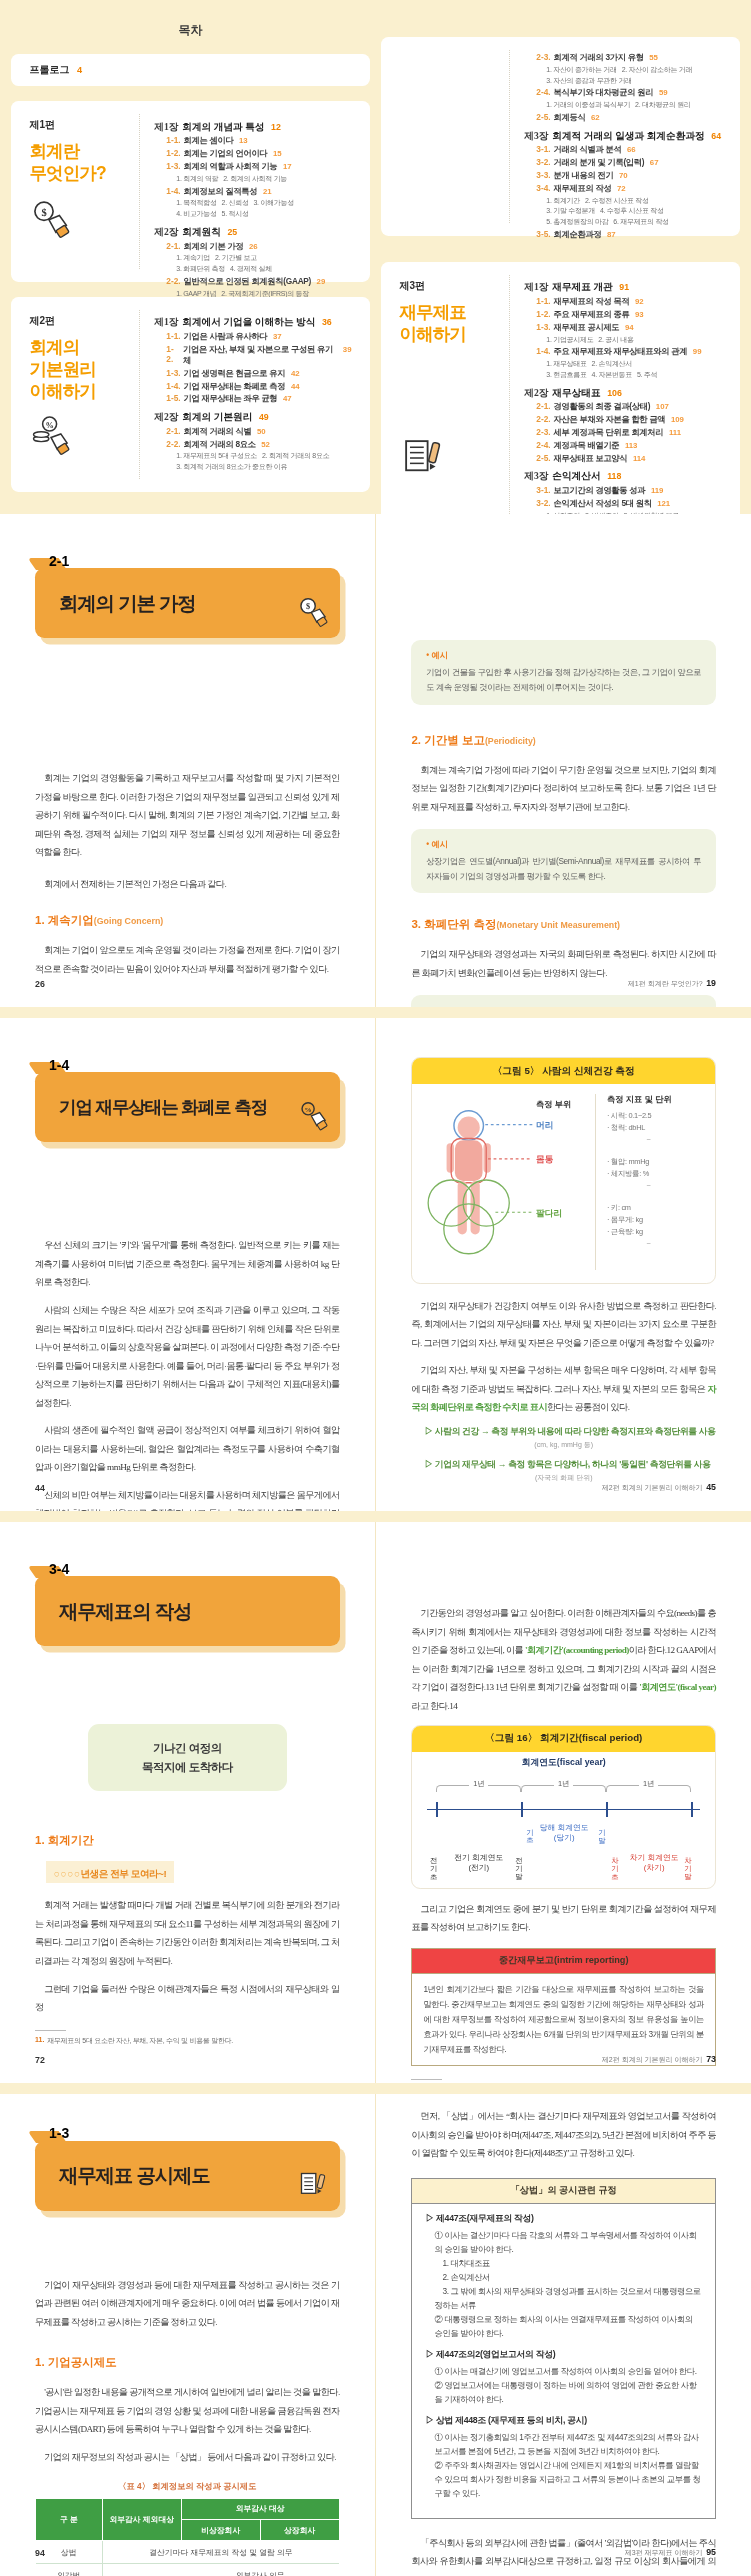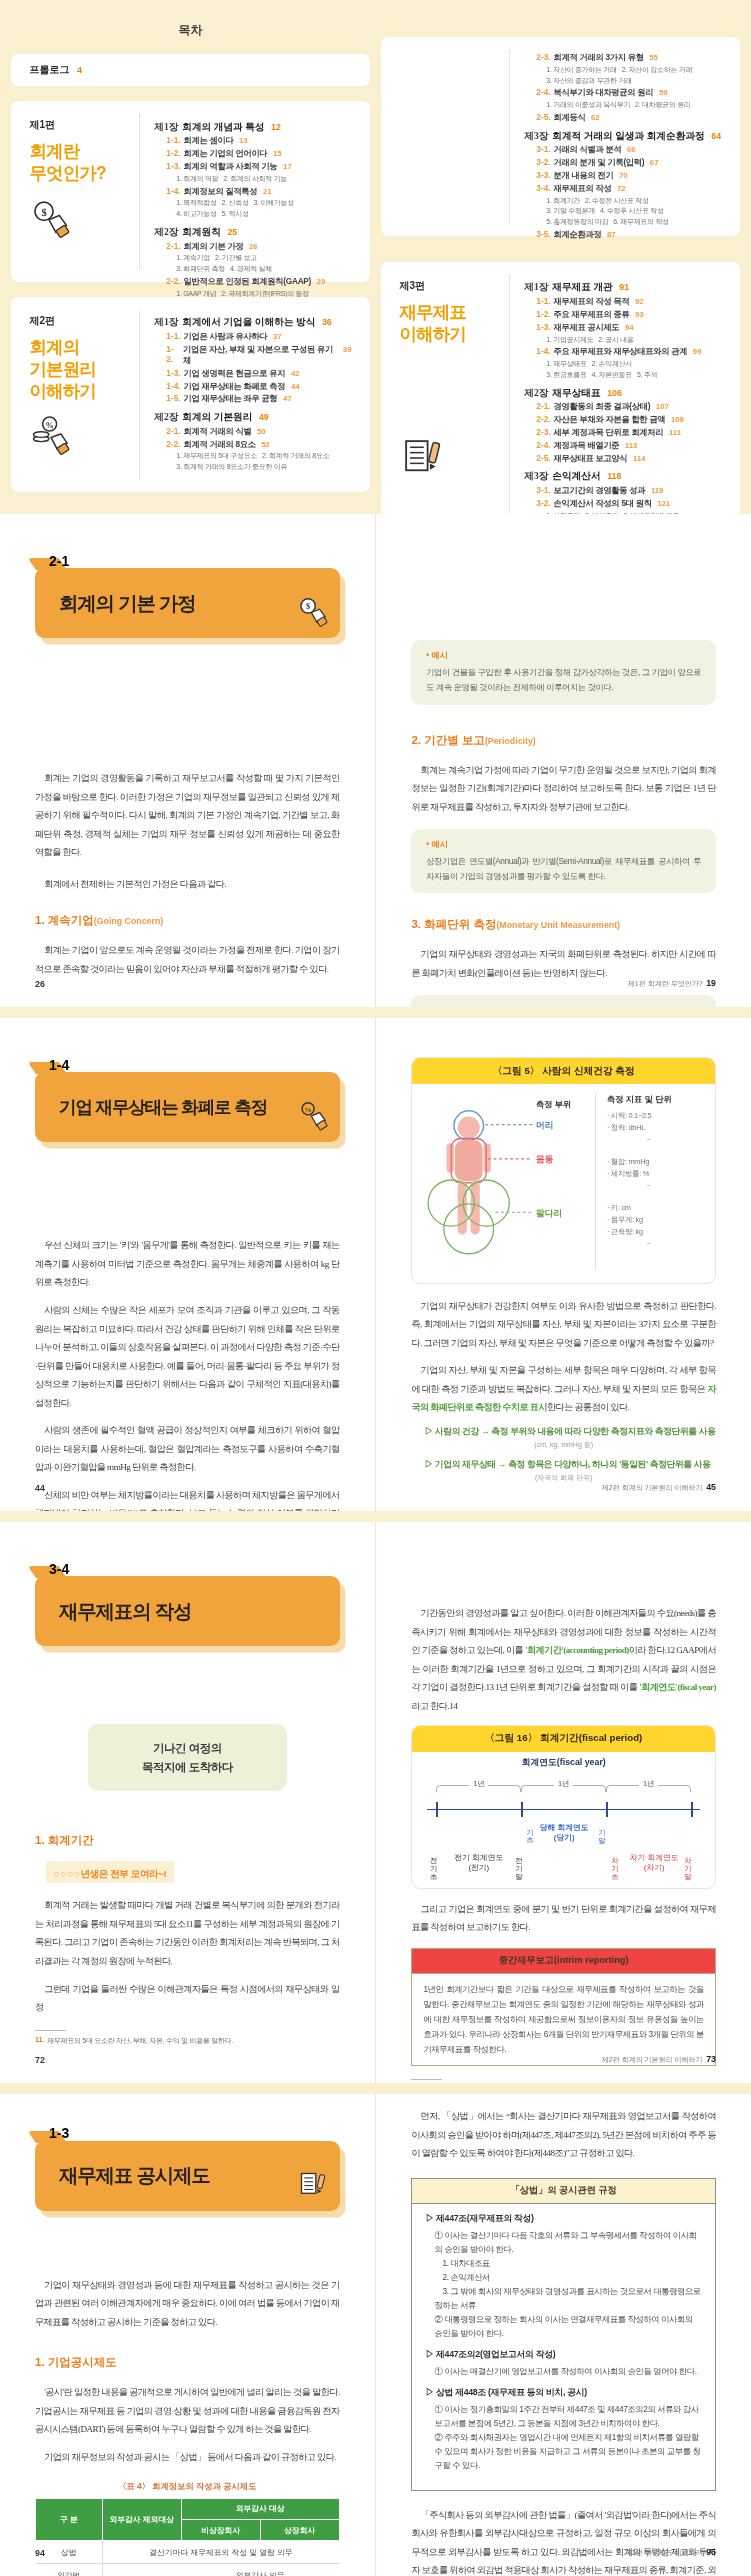--- a/index.html
+++ b/index.html
@@ -611,21 +611,21 @@
             <div class="tl-brace" style="left:179px;width:85px"></div>
             <div class="tl-seg" style="left:9.2px;width:85px"><span>1년</span></div>
             <div class="tl-seg" style="left:94px;width:85px"><span>1년</span></div>
             <div class="tl-seg" style="left:179px;width:85px"><span>1년</span></div>
             <div class="tl-axis"></div>
             <div class="tl-tick" style="left:9.2px"></div>
             <div class="tl-tick" style="left:94px"></div>
             <div class="tl-tick" style="left:179px"></div>
             <div class="tl-tick" style="left:264px"></div>
             <div class="v blue" style="left:98px;top:66px">기초</div>
-            <div class="tl-lab blue" style="left:103px;width:68px;top:66px;font-weight:bold"><span>당해 회계연도</span><br><span>(당기)</span></div>
+            <div class="tl-lab blue" style="left:103px;width:68px;top:66px;font-weight:normal"><span>당해 회계연도</span><br><span>(당기)</span></div>
             <div class="v blue" style="left:170px;top:66px">기말</div>
             <div class="v blk" style="left:1.8px;top:94px">전기초</div>
             <div class="tl-lab blk" style="left:16.6px;width:70px;top:96px"><span>전기 회계연도</span><br><span>(전기)</span></div>
             <div class="v blk" style="left:87px;top:94px">전기말</div>
             <div class="v red" style="left:183px;top:94px">차기초</div>
             <div class="tl-lab red" style="left:194px;width:66px;top:96px"><span>차기 회계연도</span><br><span>(차기)</span></div>
             <div class="v red" style="left:256px;top:94px">차기말</div>
           </div>
         </div>
         <p class="para" style="margin-top:11px">그리고 기업은 회계연도 중에 분기 및 반기 단위로 회계기간을 설정하여 재무제표를 작성하여 보고하기도 한다.</p>
@@ -701,20 +701,21 @@
               <div class="law-h">▷ 제447조(재무제표의 작성)</div>
               <div class="law-line">① 이사는 결산기마다 다음 각호의 서류와 그 부속명세서를 작성하여 이사회의 승인을 받아야 한다.</div>
               <div class="law-line"> 1. 대차대조표</div>
               <div class="law-line"> 2. 손익계산서</div>
               <div class="law-line"> 3. 그 밖에 회사의 재무상태와 경영성과를 표시하는 것으로서 대통령령으로 정하는 서류</div>
               <div class="law-line">② 대통령령으로 정하는 회사의 이사는 연결재무제표를 작성하여 이사회의 승인을 받아야 한다.</div>
             </div>
             <div class="law-item">
               <div class="law-h">▷ 제447조의2(영업보고서의 작성)</div>
               <div class="law-line">① 이사는 매결산기에 영업보고서를 작성하여 이사회의 승인을 얻어야 한다.</div>
+              <div class="law-line">② 영업보고서에는 대통령령이 정하는 바에 의하여 영업에 관한 중요한 사항을 기재하여야 한다.</div>
             </div>
             <div class="law-item">
               <div class="law-h">▷ 상법 제448조 (재무제표 등의 비치, 공시)</div>
               <div class="law-line">① 이사는 정기총회일의 1주간 전부터 제447조 및 제447조의2의 서류와 감사보고서를 본점에 5년간, 그 등본을 지점에 3년간 비치하여야 한다.</div>
               <div class="law-line">② 주주와 회사채권자는 영업시간 내에 언제든지 제1항의 비치서류를 열람할 수 있으며 회사가 정한 비용을 지급하고 그 서류의 등본이나 초본의 교부를 청구할 수 있다.</div>
             </div>
           </div>
       </div>
       <p class="para" style="margin-top:14.8px">「주식회사 등의 외부감사에 관한 법률」(줄여서 '외감법'이라 한다)에서는 주식회사와 유한회사를 외부감사대상으로 규정하고, 일정 규모 이상의 회사들에게 의무적으로 외부감사를 받도록 하고 있다. 외감법에서는 회계의 투명성 제고와 투자자 보호를 위하여 외감법 적용대상 회사가 작성하는 재무제표의 종류, 회계기준, 외부감사인의 자격 및 회계감사기준, 재무제표 작성 경영자와 감사인의 부정행위 처벌 및 손해배상책임 등에 대한 사항을 규정하고 있다.</p>
       <div class="footer-r"><span>제3편 재무제표 이해하기</span><b>95</b></div>

